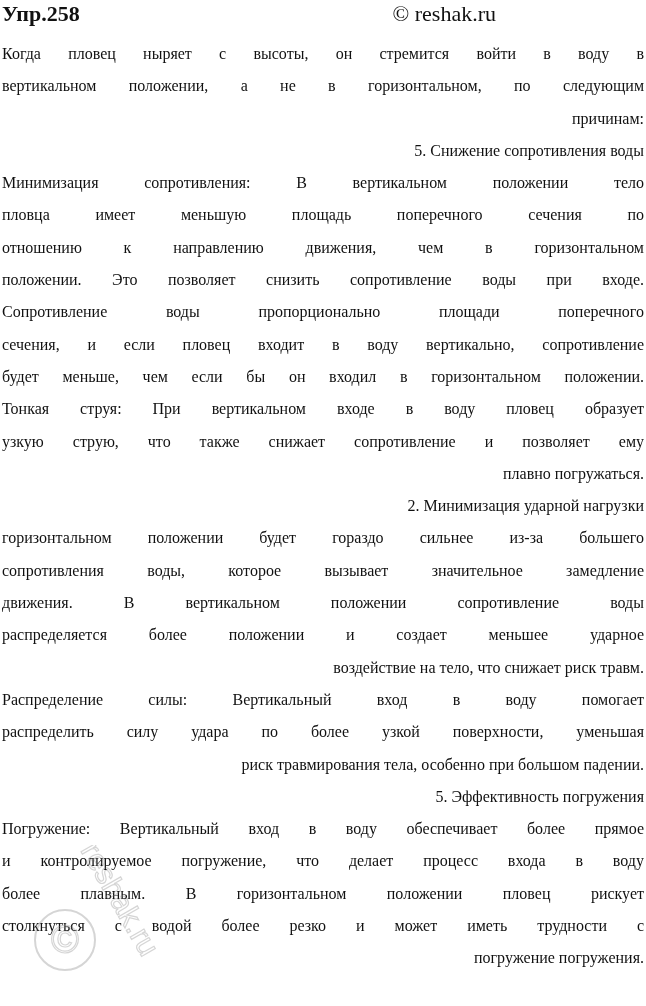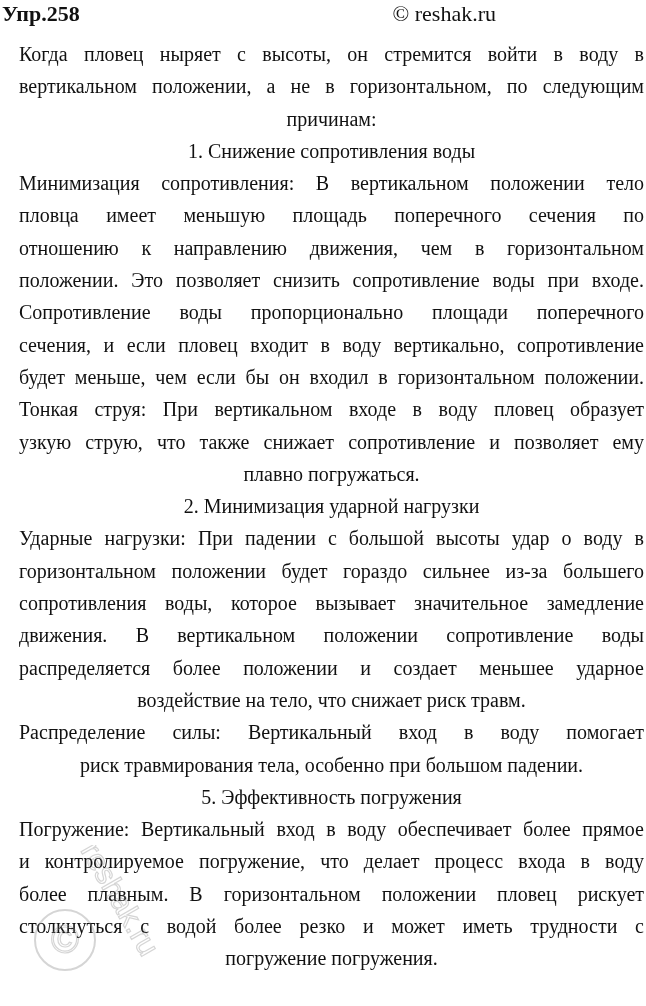--- a/index.html
+++ b/index.html
@@ -16,61 +16,61 @@
     font-weight: bold; font-size: 22px; line-height: 28px;
   }
   .copyright {
     position: absolute; right: 16px; top: 0px;
     font-size: 22px; line-height: 28px;
   }
   .content {
     position: absolute; left: 2px; top: 38px; width: 642px;
   }
   .line {
-    font-size: 20px; line-height: 32.3px; height: 32.3px;
-    white-space: nowrap; overflow: visible; margin-left: 17px;
+    font-size: 16px; line-height: 32.3px; height: 32.3px;
+    white-space: nowrap; overflow: visible;
   }
   .j { text-align: justify; text-align-last: justify; }
-  .l { text-align: center; }
+  .l { text-align: right; }
   .watermark {
     position: absolute; left: 20px; top: 845px; width: 140px; height: 140px;
     pointer-events: none; opacity: 0.35;
   }
 </style>
 </head>
 <body>
 
 <div class="header">
   <div class="title">Упр.258</div>
   <div class="copyright">© reshak.ru</div>
 </div>
 
 <div class="content" id="content">
     <div class="line j">Когда пловец ныряет с высоты, он стремится войти в воду в</div>
     <div class="line j">вертикальном положении, а не в горизонтальном, по следующим</div>
     <div class="line l">причинам:</div>
-    <div class="line l">1. Снижение сопротивления воды</div>
+    <div class="line l">5. Снижение сопротивления воды</div>
     <div class="line j">Минимизация сопротивления: В вертикальном положении тело</div>
     <div class="line j">пловца имеет меньшую площадь поперечного сечения по</div>
     <div class="line j">отношению к направлению движения, чем в горизонтальном</div>
     <div class="line j">положении. Это позволяет снизить сопротивление воды при входе.</div>
     <div class="line j">Сопротивление воды пропорционально площади поперечного</div>
     <div class="line j">сечения, и если пловец входит в воду вертикально, сопротивление</div>
     <div class="line j">будет меньше, чем если бы он входил в горизонтальном положении.</div>
     <div class="line j">Тонкая струя: При вертикальном входе в воду пловец образует</div>
     <div class="line j">узкую струю, что также снижает сопротивление и позволяет ему</div>
     <div class="line l">плавно погружаться.</div>
     <div class="line l">2. Минимизация ударной нагрузки</div>
-    <div class="line j">Ударные нагрузки: При падении с большой высоты удар о воду в</div>
     <div class="line j">горизонтальном положении будет гораздо сильнее из-за большего</div>
     <div class="line j">сопротивления воды, которое вызывает значительное замедление</div>
     <div class="line j">движения. В вертикальном положении сопротивление воды</div>
     <div class="line j">распределяется более положении и создает меньшее ударное</div>
     <div class="line l">воздействие на тело, что снижает риск травм.</div>
     <div class="line j">Распределение силы: Вертикальный вход в воду помогает</div>
+    <div class="line j">распределить силу удара по более узкой поверхности, уменьшая</div>
     <div class="line l">риск травмирования тела, особенно при большом падении.</div>
     <div class="line l">5. Эффективность погружения</div>
     <div class="line j">Погружение: Вертикальный вход в воду обеспечивает более прямое</div>
     <div class="line j">и контролируемое погружение, что делает процесс входа в воду</div>
     <div class="line j">более плавным. В горизонтальном положении пловец рискует</div>
     <div class="line j">столкнуться с водой более резко и может иметь трудности с</div>
     <div class="line l">погружение погружения.</div>
   </div>
 
 <svg class="watermark" viewBox="0 0 140 140">

